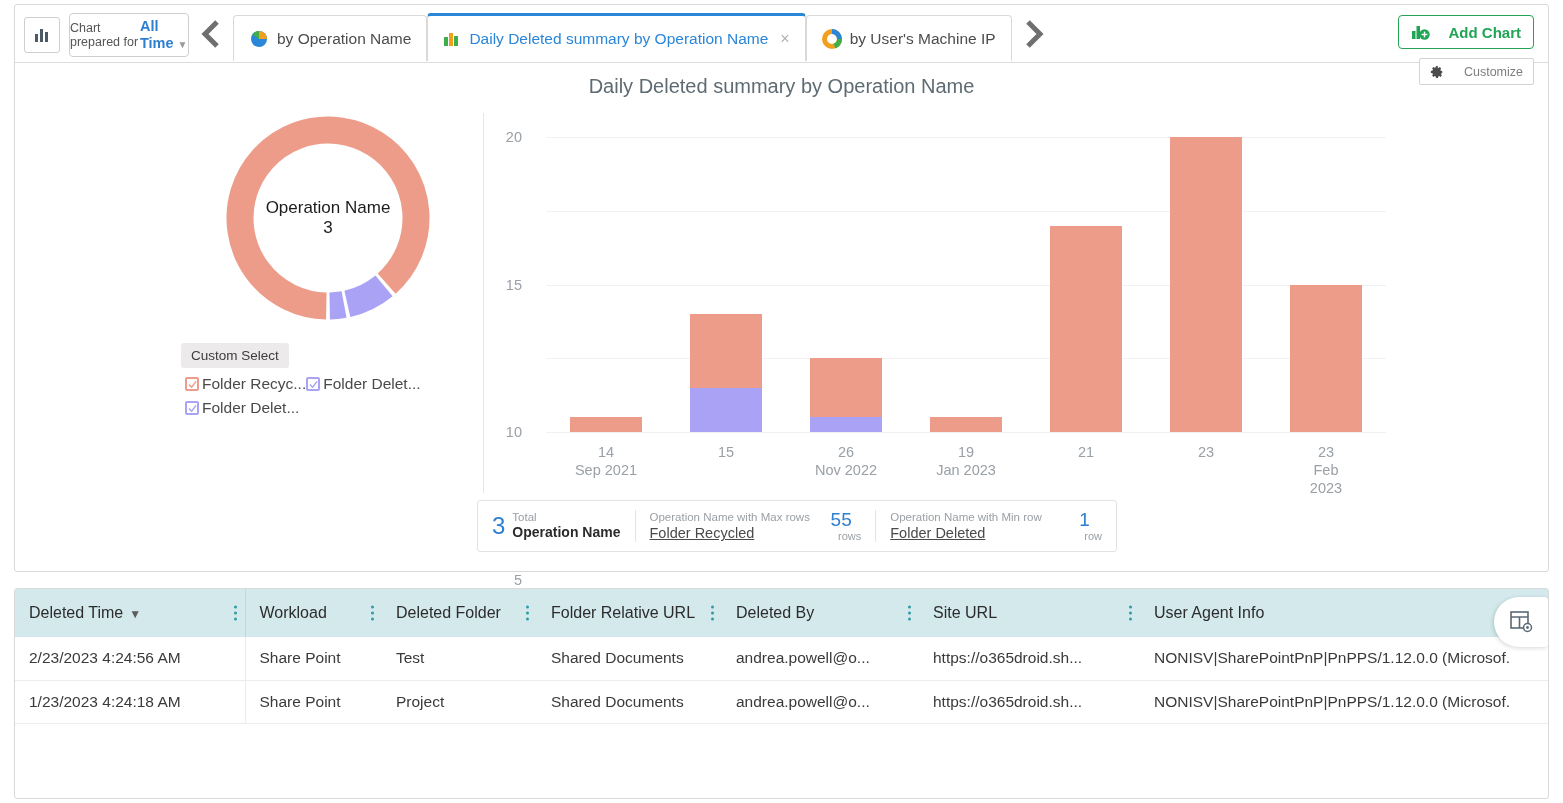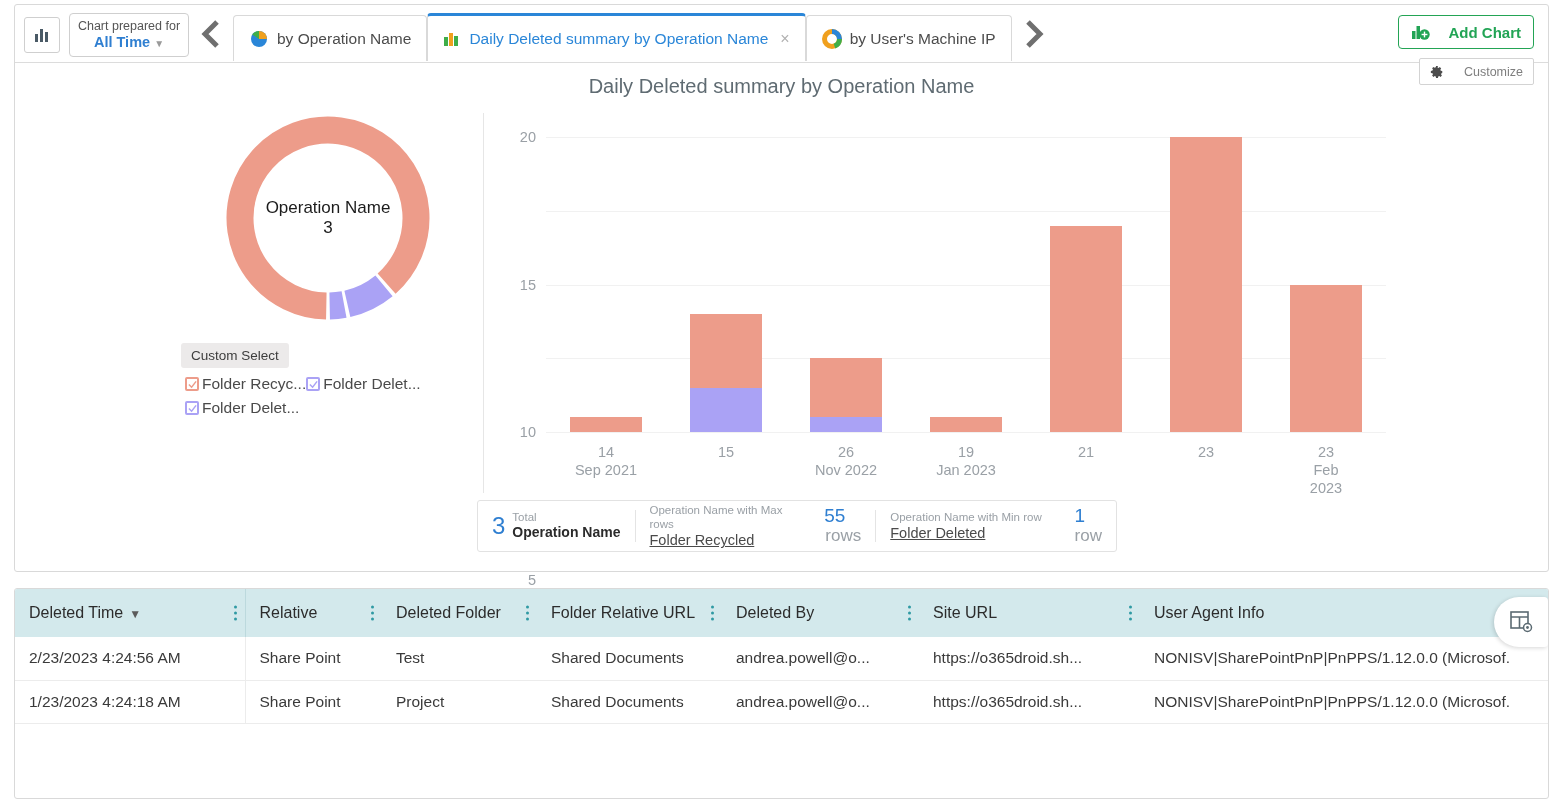--- a/index.html
+++ b/index.html
@@ -32,21 +32,21 @@
     border: 1px solid #cfcfcf; border-radius: 3px;
     background: #fff;
     display: flex; align-items: center; justify-content: center;
     cursor: pointer;
   }
   .prepared {
     margin: 8px 0 0 9px;
     width: 120px; height: 44px;
     border: 1px solid #cfcfcf; border-radius: 4px;
     background: #fff;
-    display: flex; flex-direction: column; align-items: center; justify-content: center;
+    display: flex; flex-direction: row; align-items: center; justify-content: center;
     line-height: 1.15; cursor: pointer;
   }
   .prepared .p1 { font-size: 12.5px; color: #555; }
   .prepared .p2 { font-size: 14.5px; color: #2f7fd1; font-weight: 600; }
   .prepared .p2 .caret { color:#9a9a9a; font-size: 10px; }
 
   .arrow {
     width: 44px; height: 58px;
     display:flex; align-items:center; justify-content:center;
     cursor: pointer;
@@ -124,21 +124,21 @@
   .cb svg { display:block; }
 
   
   .bar-area {
     position:absolute; left:468px; top:108px; width:910px; height:380px;
     border-left: 1px solid #e6e6e6;
   }
   .plot { position:absolute; left:62px; top:24px; width:840px; height:295px; }
   .gridline { position:absolute; left:0; right:0; height:1px; background:#f1f1f1; }
   .ytick {
-    position:absolute; right: 100%; margin-right:10px;
+    position:absolute; right: 100%; margin-right:24px;
     transform: translateY(-50%);
     font-size:14.5px; color:#9aa0a6; white-space:nowrap;
   }
   .bar { position:absolute; bottom:0; display:flex; flex-direction:column; justify-content:flex-end; }
   .seg { width:100%; }
   .xlabels { position:absolute; left:62px; top:330px; width:840px; height:60px; }
   .xlab {
     position:absolute; text-align:center; font-size:14.5px; color:#9aa0a6; line-height:1.25;
     transform: translateX(-50%);
   }
@@ -151,21 +151,21 @@
   }
   .sum-cell { display:flex; align-items:center; height:100%; padding:0 14px; }
   .sum-div { width:1px; height:32px; background:#e4e4e4; }
   .big-num { font-size:24px; color:#2f7fd1; font-weight:400; margin-right:7px; }
   .sum-kv { line-height:1.25; }
   .sum-kv .k { font-size:11.5px; color:#9aa0a6; }
   .sum-kv .v { font-size:14px; color:#2b2b2b; font-weight:700; }
   .sum-link { font-size:14.5px; color:#4a4a4a; text-decoration: underline; cursor:pointer; }
   .sum-right { text-align:center; line-height:1.1; margin-left:10px; }
   .sum-right .n { font-size:19px; color:#2f7fd1; }
-  .sum-right .u { font-size:17px; color:#9aa0a6;padding-left:17px; }
+  .sum-right .u { font-size:11px; color:#9aa0a6;padding-left:17px; }
 
   
   .table-panel {
     position:absolute; left:14px; top:588px; width:1535px; height:211px;
     background:#fff; border:1px solid #d9d9d9; border-radius:3px;
     overflow:hidden;
   }
   table { width:100%; border-collapse:collapse; table-layout:fixed; }
   thead th {
     background:#d3e9ec; height:48px;
@@ -450,21 +450,21 @@
           <col style="width:221px">
           <col style="width:408px">
       </colgroup>
       <thead>
           <tr id="thead-row">
             <th class="first"><span>Deleted Time</span><span class="sortcaret">▼</span><span class="kebab">
                 <i></i>
                 <i></i>
                 <i></i>
               </span></th>
-            <th><span>Relative</span><span class="kebab">
+            <th><span>Workload</span><span class="kebab">
                 <i></i>
                 <i></i>
                 <i></i>
               </span></th>
             <th><span>Deleted Folder</span><span class="kebab">
                 <i></i>
                 <i></i>
                 <i></i>
               </span></th>
             <th><span>Folder Relative URL</span><span class="kebab">

